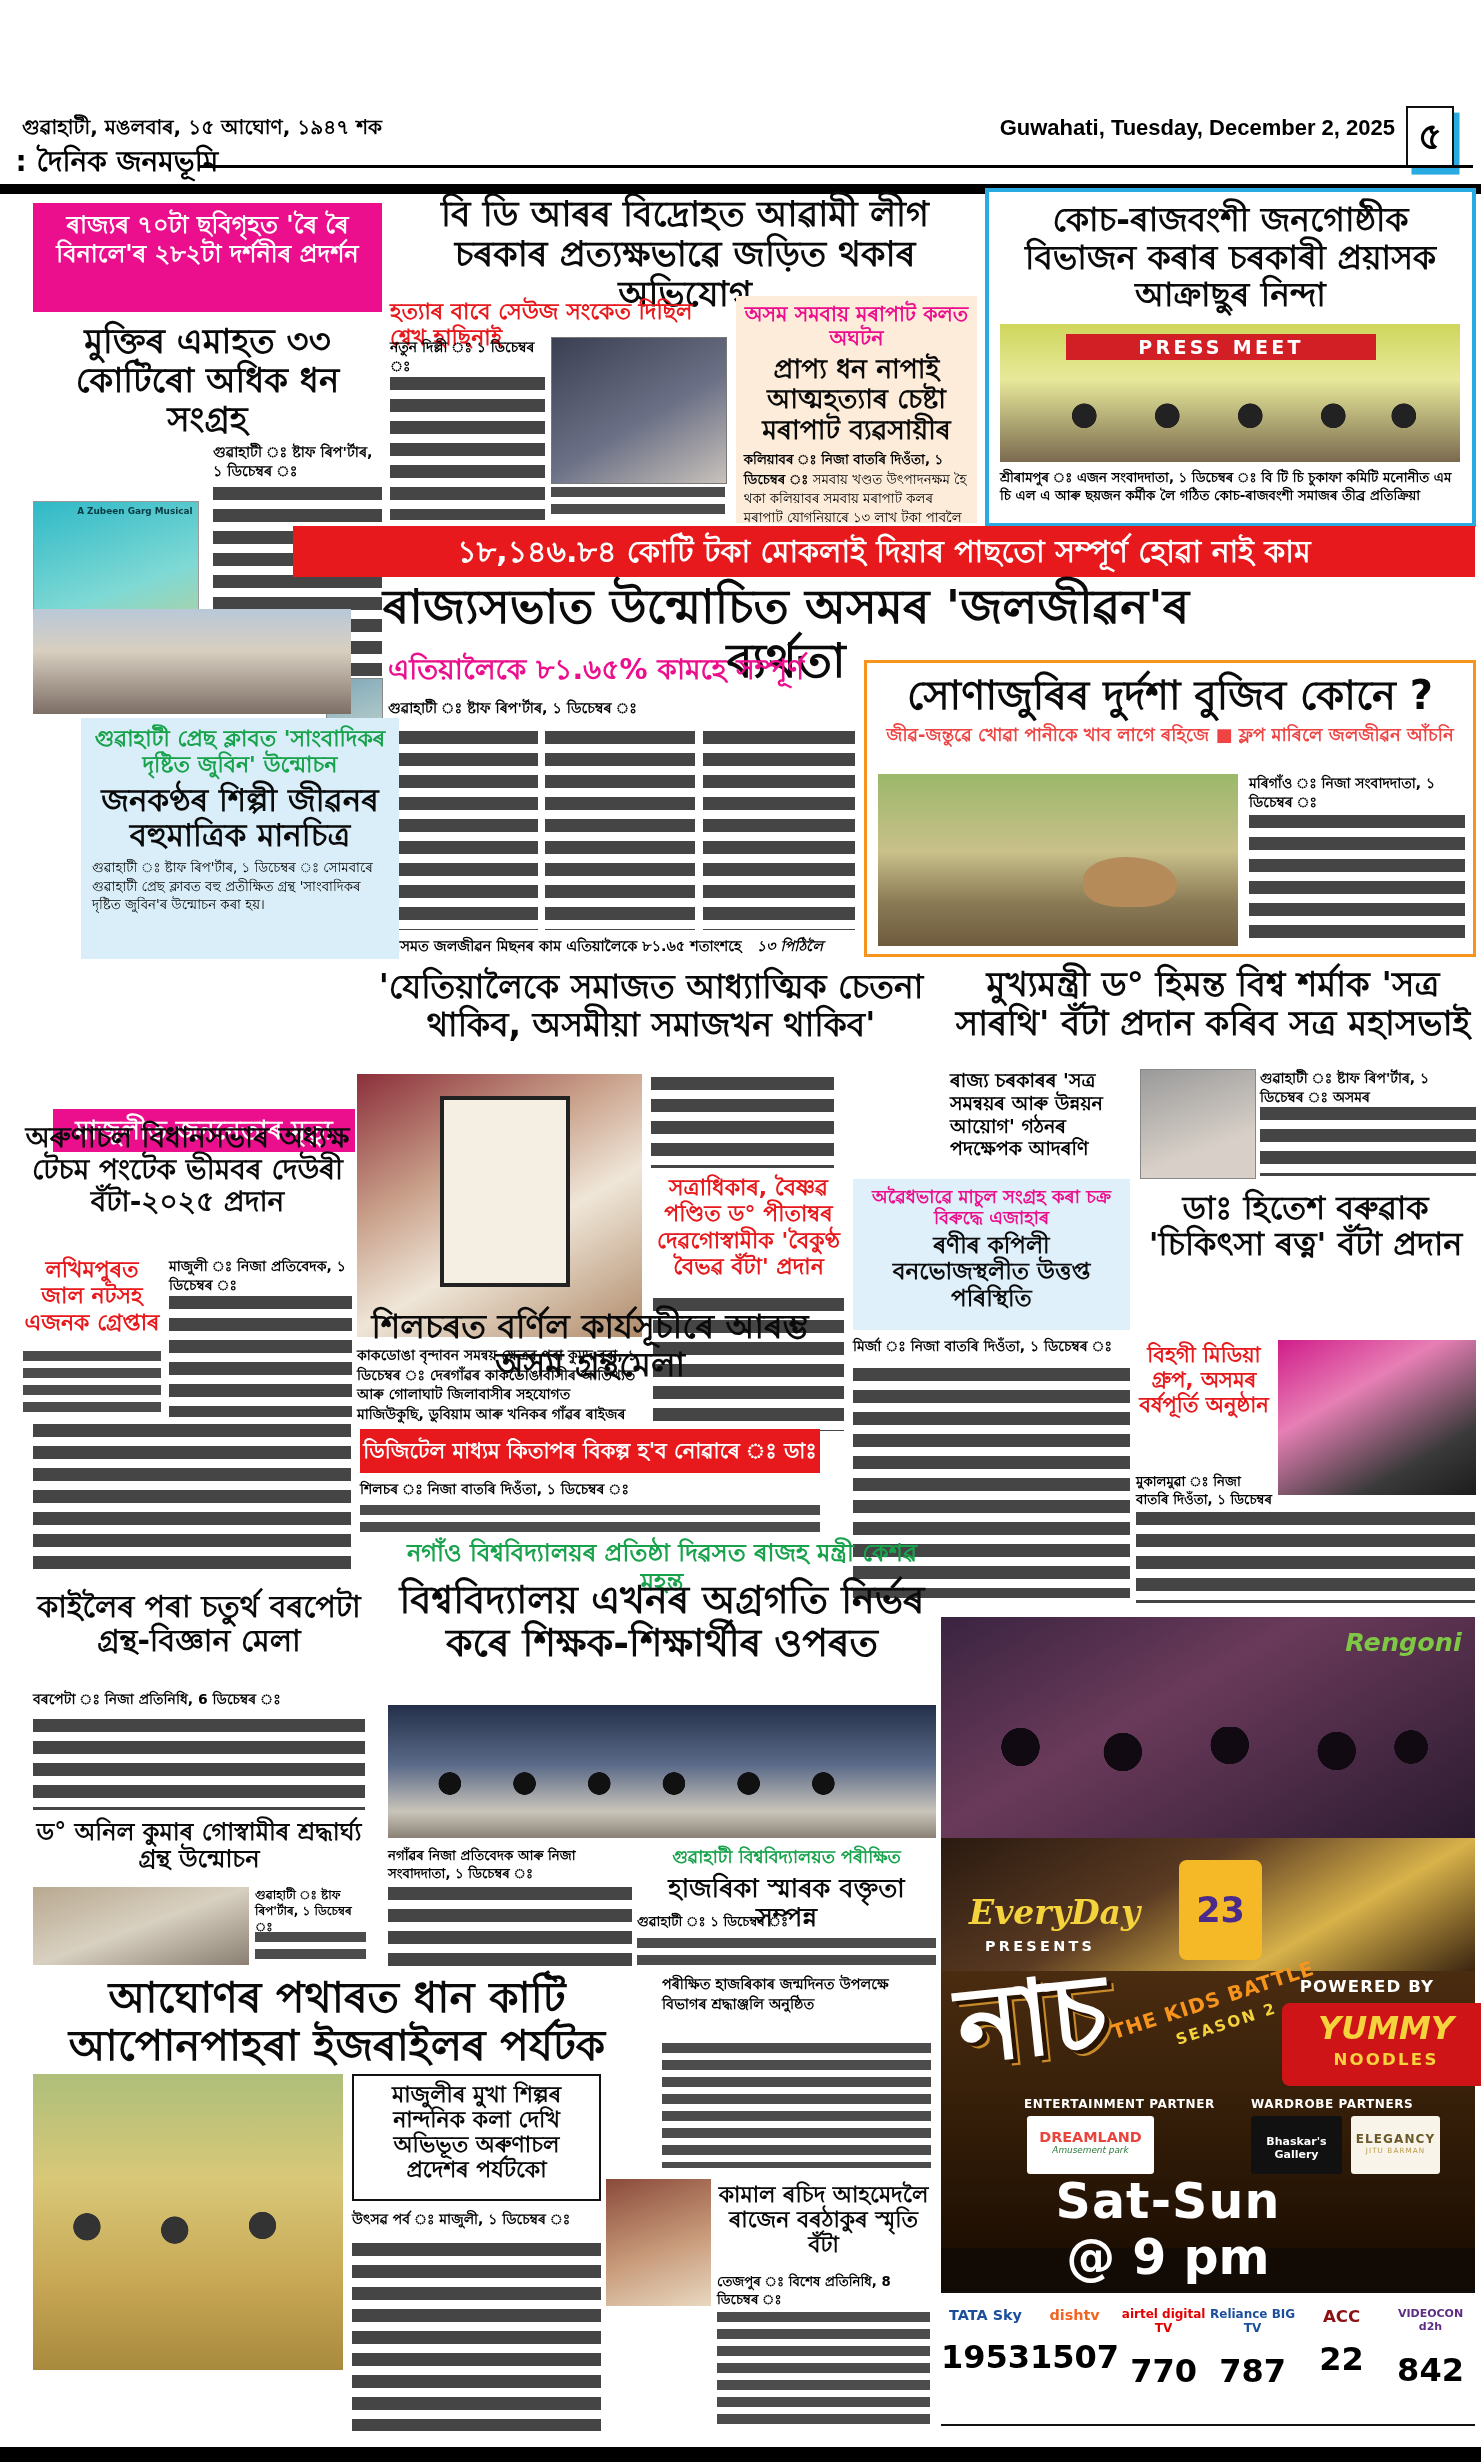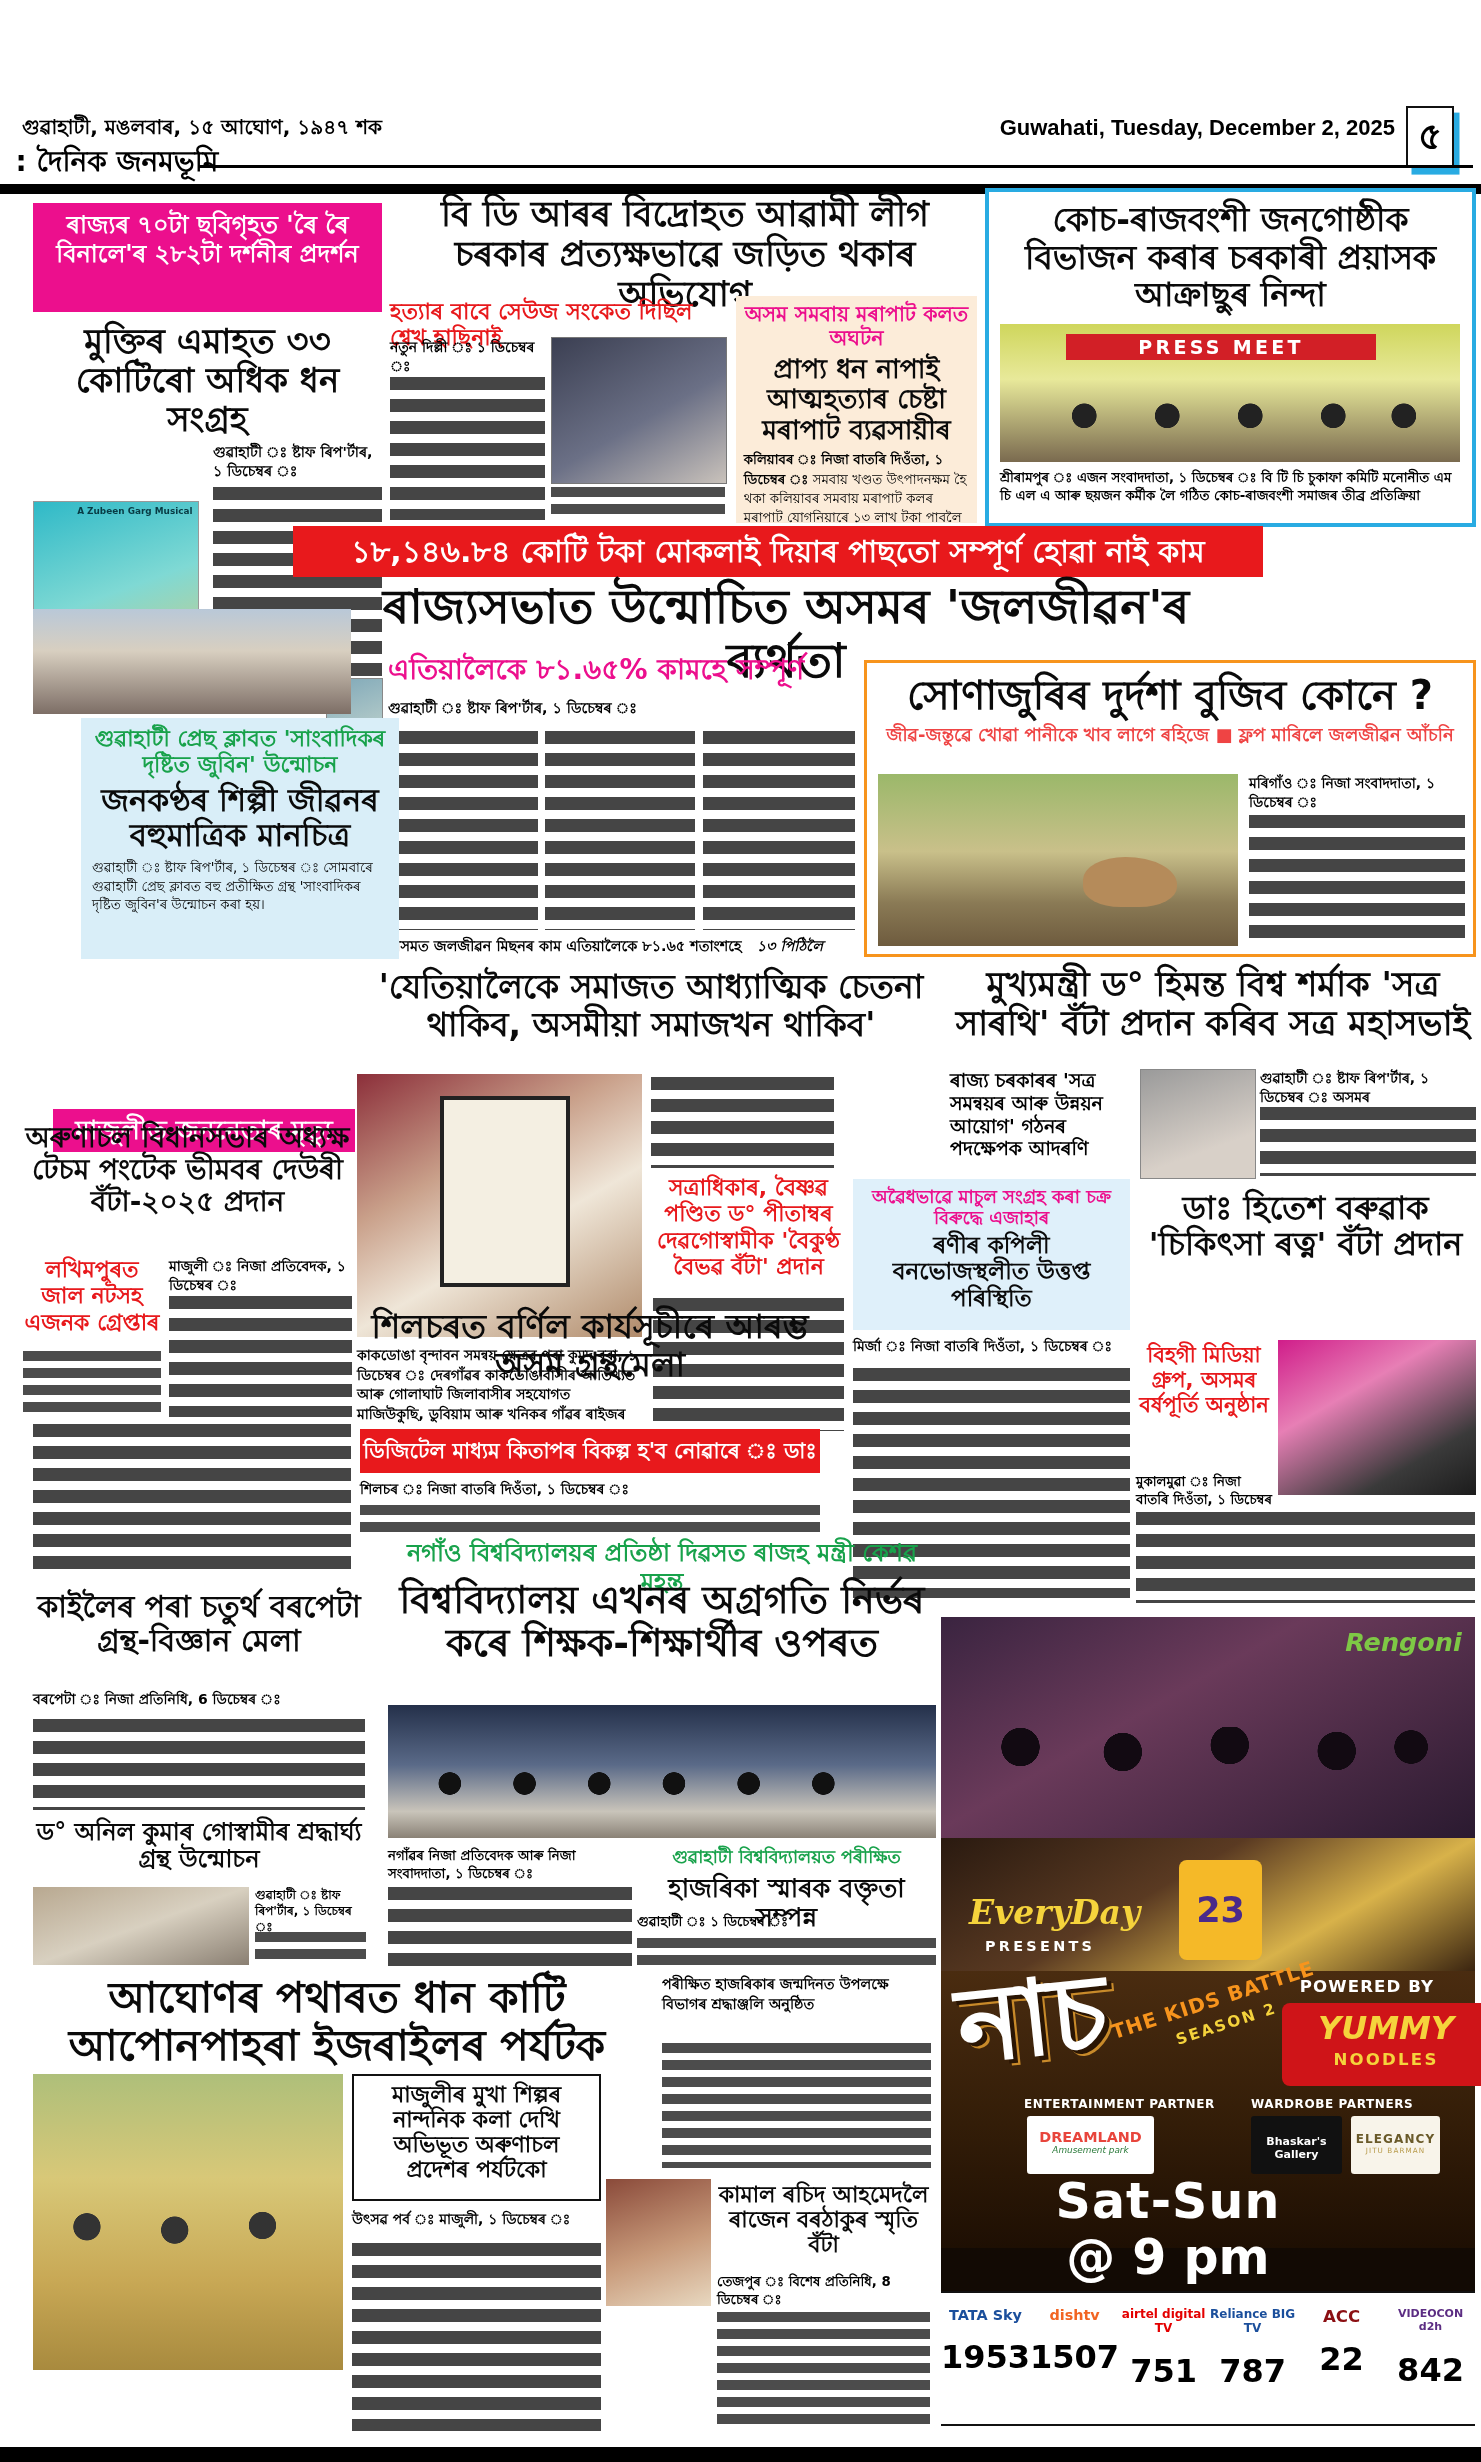--- a/index.html
+++ b/index.html
@@ -57,21 +57,21 @@
 
   <div class="abs boxed" style="left:985px;top:188px;width:491px;height:339px;border:4.4px solid #29abe2;background:#fff;">
     <div class="h" style="margin:8.9px 10px 0 10px;font-size:33px;">কোচ-ৰাজবংশী জনগোষ্ঠীক বিভাজন কৰাৰ চৰকাৰী প্ৰয়াসক আক্ৰাছুৰ নিন্দা</div>
     <div class="ph" style="position:absolute;left:11px;top:132px;width:460px;height:138px;background:linear-gradient(180deg,#cfd65c 0%,#e8e99a 40%,#7a6a4f 100%);">
       <div style="position:absolute;left:66px;top:10px;width:310px;background:#d21f26;color:#fff;font-weight:bold;font-size:19px;text-align:center;letter-spacing:3.3px;padding:2.2px 0;">PRESS MEET</div>
       <div style="position:absolute;left:22px;bottom:0;width:415px;height:66px;background:radial-gradient(circle at 15% 30%,#222 12px,transparent 12.7px),radial-gradient(circle at 35% 30%,#222 12px,transparent 12.7px),radial-gradient(circle at 55% 30%,#222 12px,transparent 12.7px),radial-gradient(circle at 75% 30%,#222 12px,transparent 12.7px),radial-gradient(circle at 92% 30%,#222 12px,transparent 12.7px);"></div>
     </div>
     <div style="position:absolute;left:11px;top:277px;width:460px;font-size:13.3px;line-height:1.35;font-weight:bold;">শ্ৰীৰামপুৰ ঃ এজন সংবাদদাতা, ১ ডিচেম্বৰ ঃ বি টি চি চুকাফা কমিটি মনোনীত এম চি এল এ আৰু ছয়জন কৰ্মীক লৈ গঠিত কোচ-ৰাজবংশী সমাজৰ তীব্ৰ প্ৰতিক্ৰিয়া</div>
   </div>
 
-  <div class="abs kick wh boxed" style="left:293px;top:526px;width:970px;height:51px;background:#e8191c;font-size:30px;line-height:51px;text-align:center;">১৮,১৪৬.৮৪ কোটি টকা মোকলাই দিয়াৰ পাছতো সম্পূৰ্ণ হোৱা নাই কাম</div>
+  <div class="abs kick wh boxed" style="left:293px;top:526px;width:1182px;height:51px;background:#e8191c;font-size:30px;line-height:51px;text-align:center;">১৮,১৪৬.৮৪ কোটি টকা মোকলাই দিয়াৰ পাছতো সম্পূৰ্ণ হোৱা নাই কাম</div>
 
   <div class="abs h" style="left:343px;top:580px;width:886px;font-size:47px;">ৰাজ্যসভাত উন্মোচিত অসমৰ 'জলজীৱন'ৰ ব্যৰ্থতা</div>
   <div class="abs ph" style="left:326px;top:678px;width:55px;height:111px;background:linear-gradient(160deg,#7fa8b8,#c8d8d0 70%);border:0.6px solid #888;"></div>
   <div class="abs kick" style="left:388px;top:653px;width:476px;font-size:28px;color:#ec0f8d;text-align:left;">এতিয়ালৈকে ৮১.৬৫% কামহে সম্পূৰ্ণ</div>
   <div class="abs by" style="left:388px;top:699px;width:468px;font-size:14.4px;">গুৱাহাটী ঃ ষ্টাফ ৰিপ'ৰ্টাৰ, ১ ডিচেম্বৰ ঃ</div>
   <div class="abs sim" style="left:388px;top:731px;width:150px;height:199px;"></div>
   <div class="abs sim" style="left:545px;top:731px;width:150px;height:199px;"></div>
   <div class="abs sim" style="left:703px;top:731px;width:152px;height:199px;"></div>
   <div class="abs" style="left:388px;top:935px;width:468px;font-size:14.4px;font-weight:bold;">
     <span>অসমত জলজীৱন মিছনৰ কাম এতিয়ালৈকে ৮১.৬৫ শতাংশহে</span>
@@ -221,21 +221,21 @@
       <div style="flex:1;text-align:center;padding-top:14.4px;">
         <div style="font-size:14.4px;font-weight:bold;color:#1b4f9c;">TATA Sky</div>
         <div style="font-size:32px;font-weight:bold;margin-top:14.4px;">1953</div>
       </div>
       <div style="flex:1;text-align:center;padding-top:14.4px;">
         <div style="font-size:14.4px;font-weight:bold;color:#f26522;">dishtv</div>
         <div style="font-size:32px;font-weight:bold;margin-top:14.4px;">1507</div>
       </div>
       <div style="flex:1;text-align:center;padding-top:14.4px;">
         <div style="font-size:12px;font-weight:bold;color:#e40000;">airtel digital TV</div>
-        <div style="font-size:32px;font-weight:bold;margin-top:16.6px;">751</div>
+        <div style="font-size:32px;font-weight:bold;margin-top:16.6px;">770</div>
       </div>
       <div style="flex:1;text-align:center;padding-top:14.4px;">
         <div style="font-size:12px;font-weight:bold;color:#1b4f9c;">Reliance BIG TV</div>
         <div style="font-size:32px;font-weight:bold;margin-top:16.6px;">787</div>
       </div>
       <div style="flex:1;text-align:center;padding-top:14.4px;">
         <div style="font-size:16.6px;font-weight:bold;color:#8b0f13;">ACC</div>
         <div style="font-size:32px;font-weight:bold;margin-top:13.3px;">22</div>
       </div>
       <div style="flex:1;text-align:center;padding-top:14.4px;">

